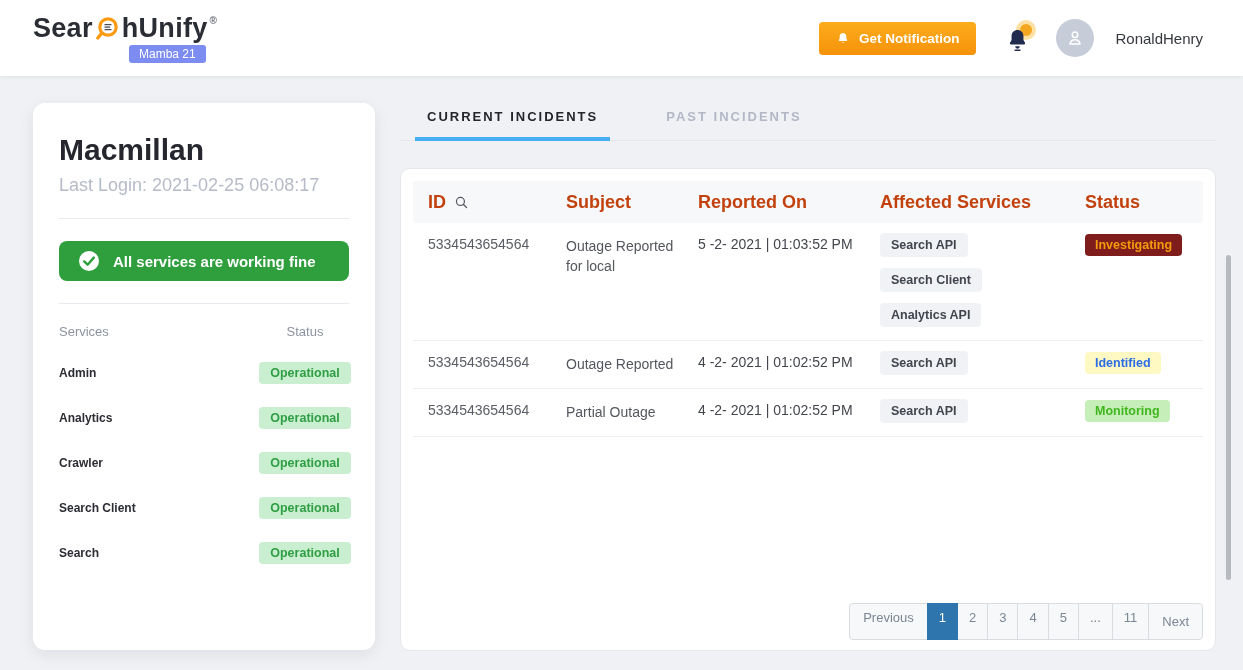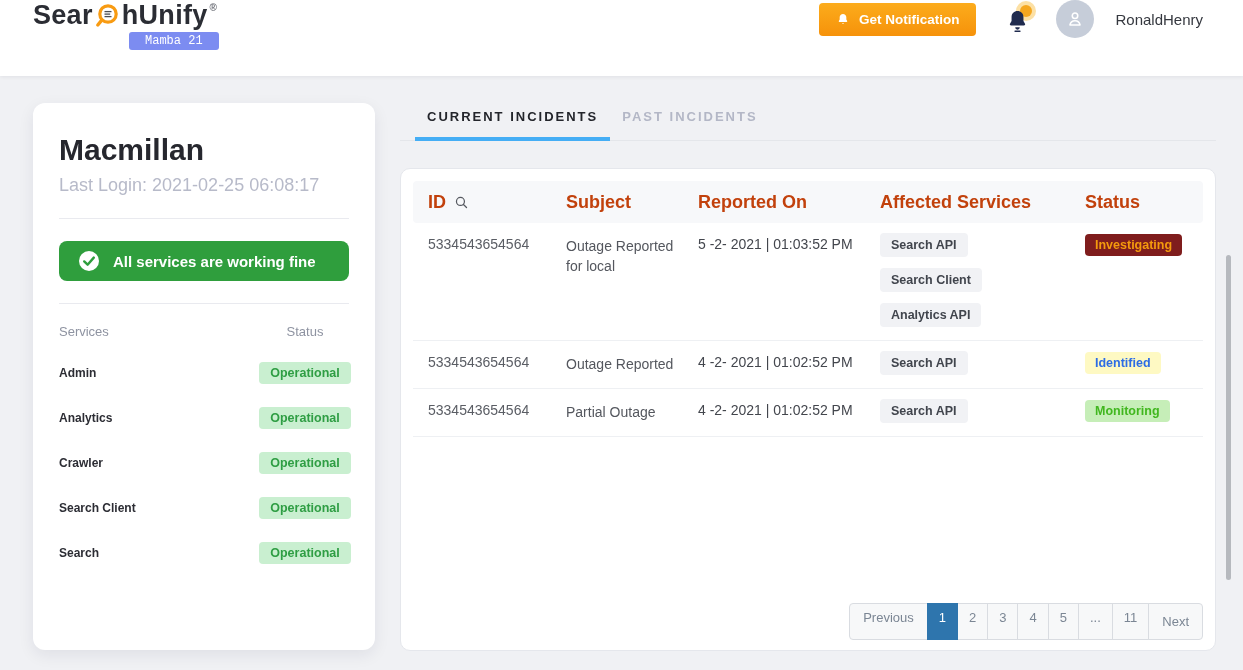--- a/index.html
+++ b/index.html
@@ -5,30 +5,30 @@
   * { box-sizing: border-box; }
   html,body { margin:0; padding:0; }
   body {
     width:1243px; height:670px; position:relative; overflow:hidden;
     background:#f0f1f4; font-family:"Liberation Sans", sans-serif;
   }
   
   .header {
     position:absolute; top:0; left:0; width:1243px; height:76px; background:#ffffff;
     box-shadow:0 1px 4px rgba(20,20,40,.07);
-    display:flex; align-items:flex-start; justify-content:space-between;
+    display:flex; align-items:center; justify-content:space-between;
     padding:0 40px 0 33px; z-index:3;
   }
   .logo { display:flex; flex-direction:column; cursor:pointer; }
   .logo-row { display:flex; align-items:center; font-size:27px; font-weight:600; color:#2b2d34; letter-spacing:.3px; }
   .logo-row .reg { font-size:10px; color:#6a6d75; margin-left:2px; align-self:flex-start; margin-top:2px; }
   .logo-mag { width:27px; height:27px; margin:0 1px; }
   .logo-badge {
     margin:1px 0 0 96px; background:#7c8cf1; color:#fff; font-size:12px;
-    padding:2px 16px; border-radius:3px; width:max-content;font-family:Liberation Mono, monospace;
+    padding:2px 10px; border-radius:3px; width:max-content;
   }
   .header-right { display:flex; align-items:center; gap:21px; }
   .notif-btn {
     display:flex; align-items:center; gap:9px; border:none; cursor:pointer;
     background:linear-gradient(180deg,#fcac1c,#f6920a); color:#fff;
     font-family:"Liberation Sans", sans-serif;
     font-size:13.5px; font-weight:600; padding:9px 17px; border-radius:4px;
   }
   .bell-wrap { position:relative; width:30px; height:30px; margin-left:8px; cursor:pointer; }
   .glow-outer { position:absolute; top:-3px; right:-1px; width:20px; height:20px; border-radius:50%; background:#fce0a4; }
@@ -54,21 +54,21 @@
     color:#fff; font-size:15px; font-weight:600;
   }
   .svc-head { margin-top:20px; display:flex; justify-content:space-between; font-size:13px; color:#8e93a1; }
   .svc-head-status { width:88px; text-align:center; }
   .svc-row { margin-top:23px; display:flex; justify-content:space-between; align-items:center; }
   .svc-name { font-size:12px; font-weight:600; color:#2c2d34; }
   .svc-badge-col { width:88px; display:flex; justify-content:center; }
   .badge-oper { background:#c9efd0; color:#2f9e44; font-size:12.5px; font-weight:600; padding:4px 11px; border-radius:4px; white-space:nowrap; }
   
   .incidents { position:absolute; left:400px; top:100px; width:816px; }
-  .tabs { display:flex; padding-left:15px; border-bottom:1px solid #e4e6ea; }
+  .tabs { display:flex; gap:44px; padding-left:15px; border-bottom:1px solid #e4e6ea; }
   .tab {
     font-size:13px; font-weight:700; letter-spacing:2px; color:#b3b7c6;
     padding:9px 12px 13px; margin-bottom:-1px; cursor:pointer; white-space:nowrap;
   }
   .tab.active { color:#23252b; border-bottom:4px solid #45aef5; }
   .table-card {
     margin-top:27px; background:#fff; border:1px solid #e5e7ec; border-radius:10px;
     height:483px; padding:12px; position:relative;
   }
   .thead {

